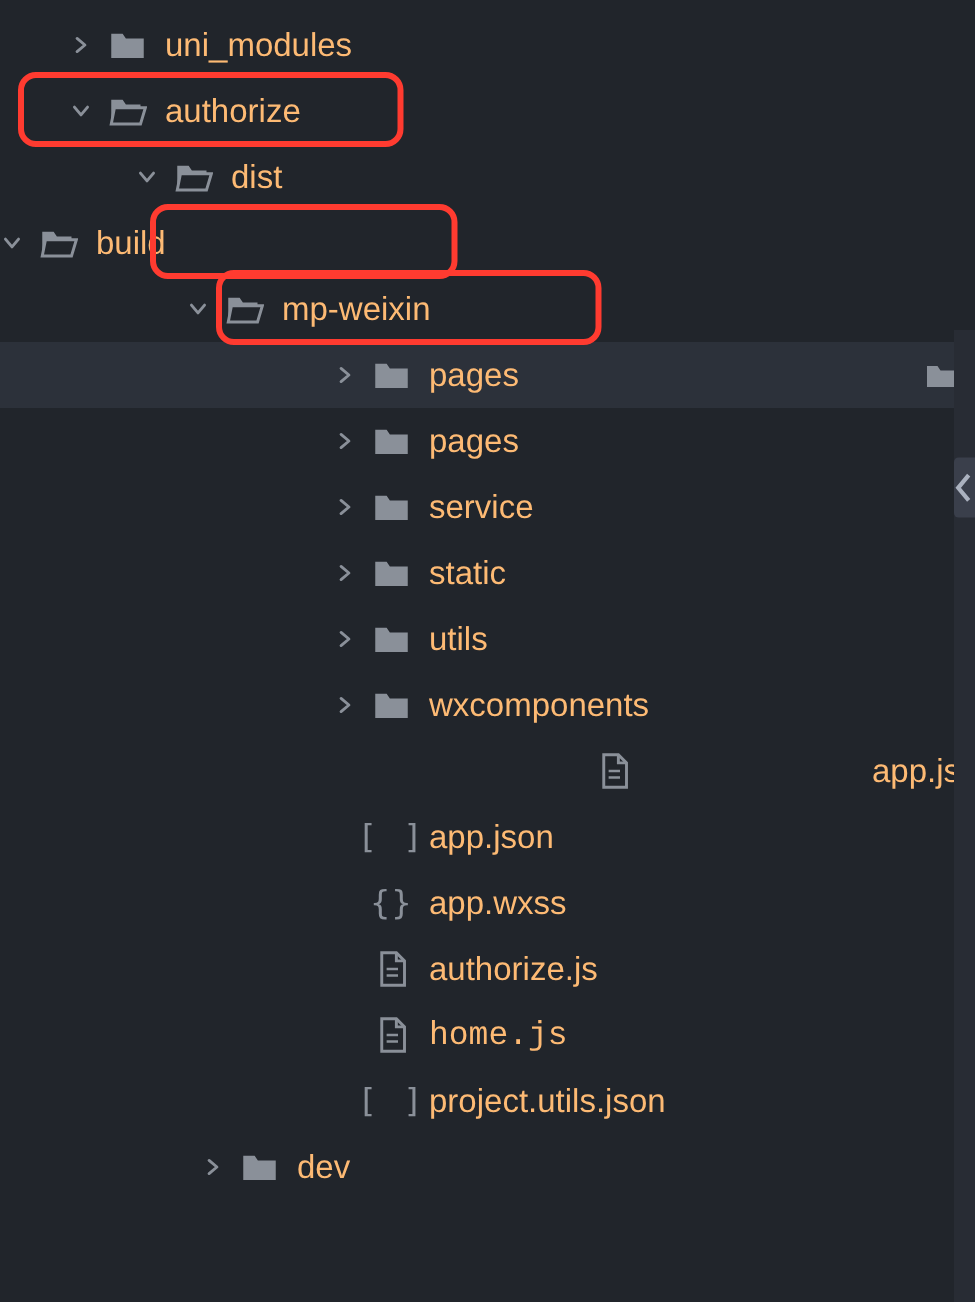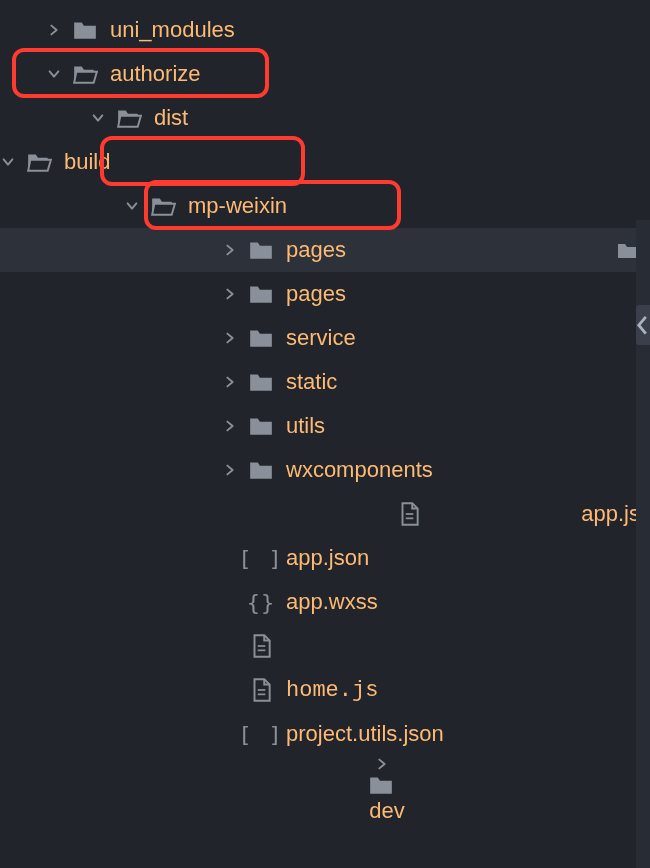--- a/index.html
+++ b/index.html
@@ -270,41 +270,42 @@
     <div class="tree-item" style="padding-left: 222px;">
       <span class="chevron"></span>
       <span class="icon">
         <svg viewBox="0 0 24 24">
           <path d="M6 2 h9 l5 5 v15 H6 z" fill="none" stroke="#8a9099" stroke-width="1.8"></path>
           <path d="M15 2 v5 h5" fill="none" stroke="#8a9099" stroke-width="1.8"></path>
           <line x1="9" y1="12" x2="16" y2="12" stroke="#8a9099" stroke-width="1.6"></line>
           <line x1="9" y1="16" x2="16" y2="16" stroke="#8a9099" stroke-width="1.6"></line>
         </svg>
       </span>
+      <span class="label">authorize.js</span>
     </div>
     <div class="tree-item" style="padding-left: 222px; font-family: Liberation Mono, monospace;">
       <span class="chevron"></span>
       <span class="icon">
         <svg viewBox="0 0 24 24">
           <path d="M6 2 h9 l5 5 v15 H6 z" fill="none" stroke="#8a9099" stroke-width="1.8"></path>
           <path d="M15 2 v5 h5" fill="none" stroke="#8a9099" stroke-width="1.8"></path>
           <line x1="9" y1="12" x2="16" y2="12" stroke="#8a9099" stroke-width="1.6"></line>
           <line x1="9" y1="16" x2="16" y2="16" stroke="#8a9099" stroke-width="1.6"></line>
         </svg>
       </span>
       <span class="label">home.js</span>
     </div>
     <div class="tree-item" style="padding-left: 222px;">
       <span class="chevron"></span>
       <span class="icon">
         <span style="font-family:monospace;color:#8a9099;font-size:22px;letter-spacing:2px">[ ]</span>
       </span>
       <span class="label">project.utils.json</span>
     </div>
-    <div class="tree-item" style="padding-left: 134px; flex-direction: column;">
+    <div class="tree-item" style="padding-left: 134px;">
       <span class="chevron">
         <svg viewBox="0 0 16 16">
           <path d="M5 3 L11 8 L5 13" fill="none" stroke="#8a9099" stroke-width="2.2" stroke-linecap="round" stroke-linejoin="round"></path>
         </svg>
       </span>
       <span class="icon">
         <svg viewBox="0 0 24 24">
           <path d="M2 5 h7 l2 3 h11 v12 h-20 z" fill="#8a9099"></path>
         </svg>
       </span>

